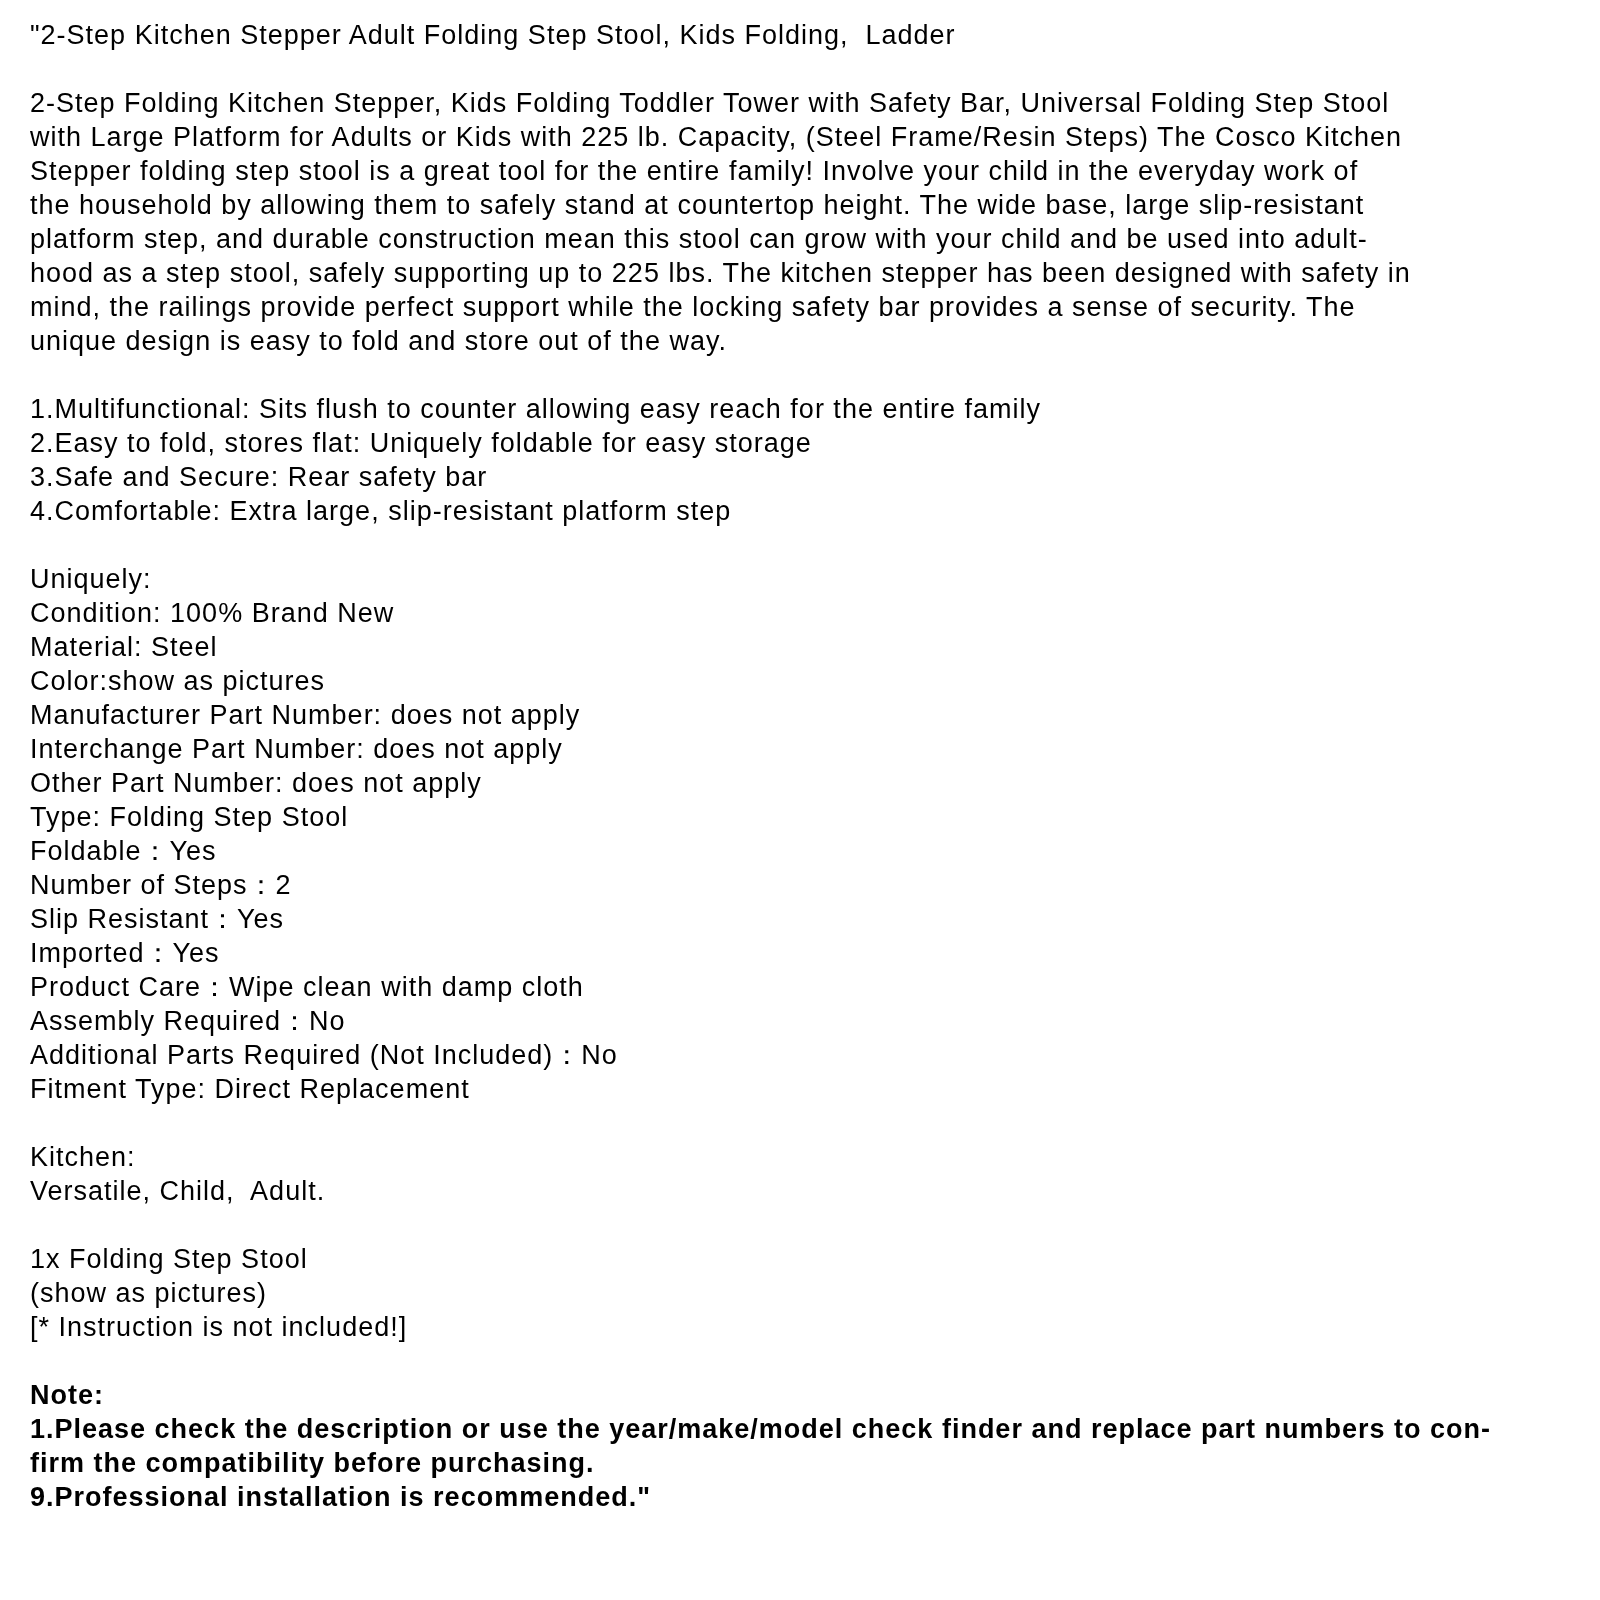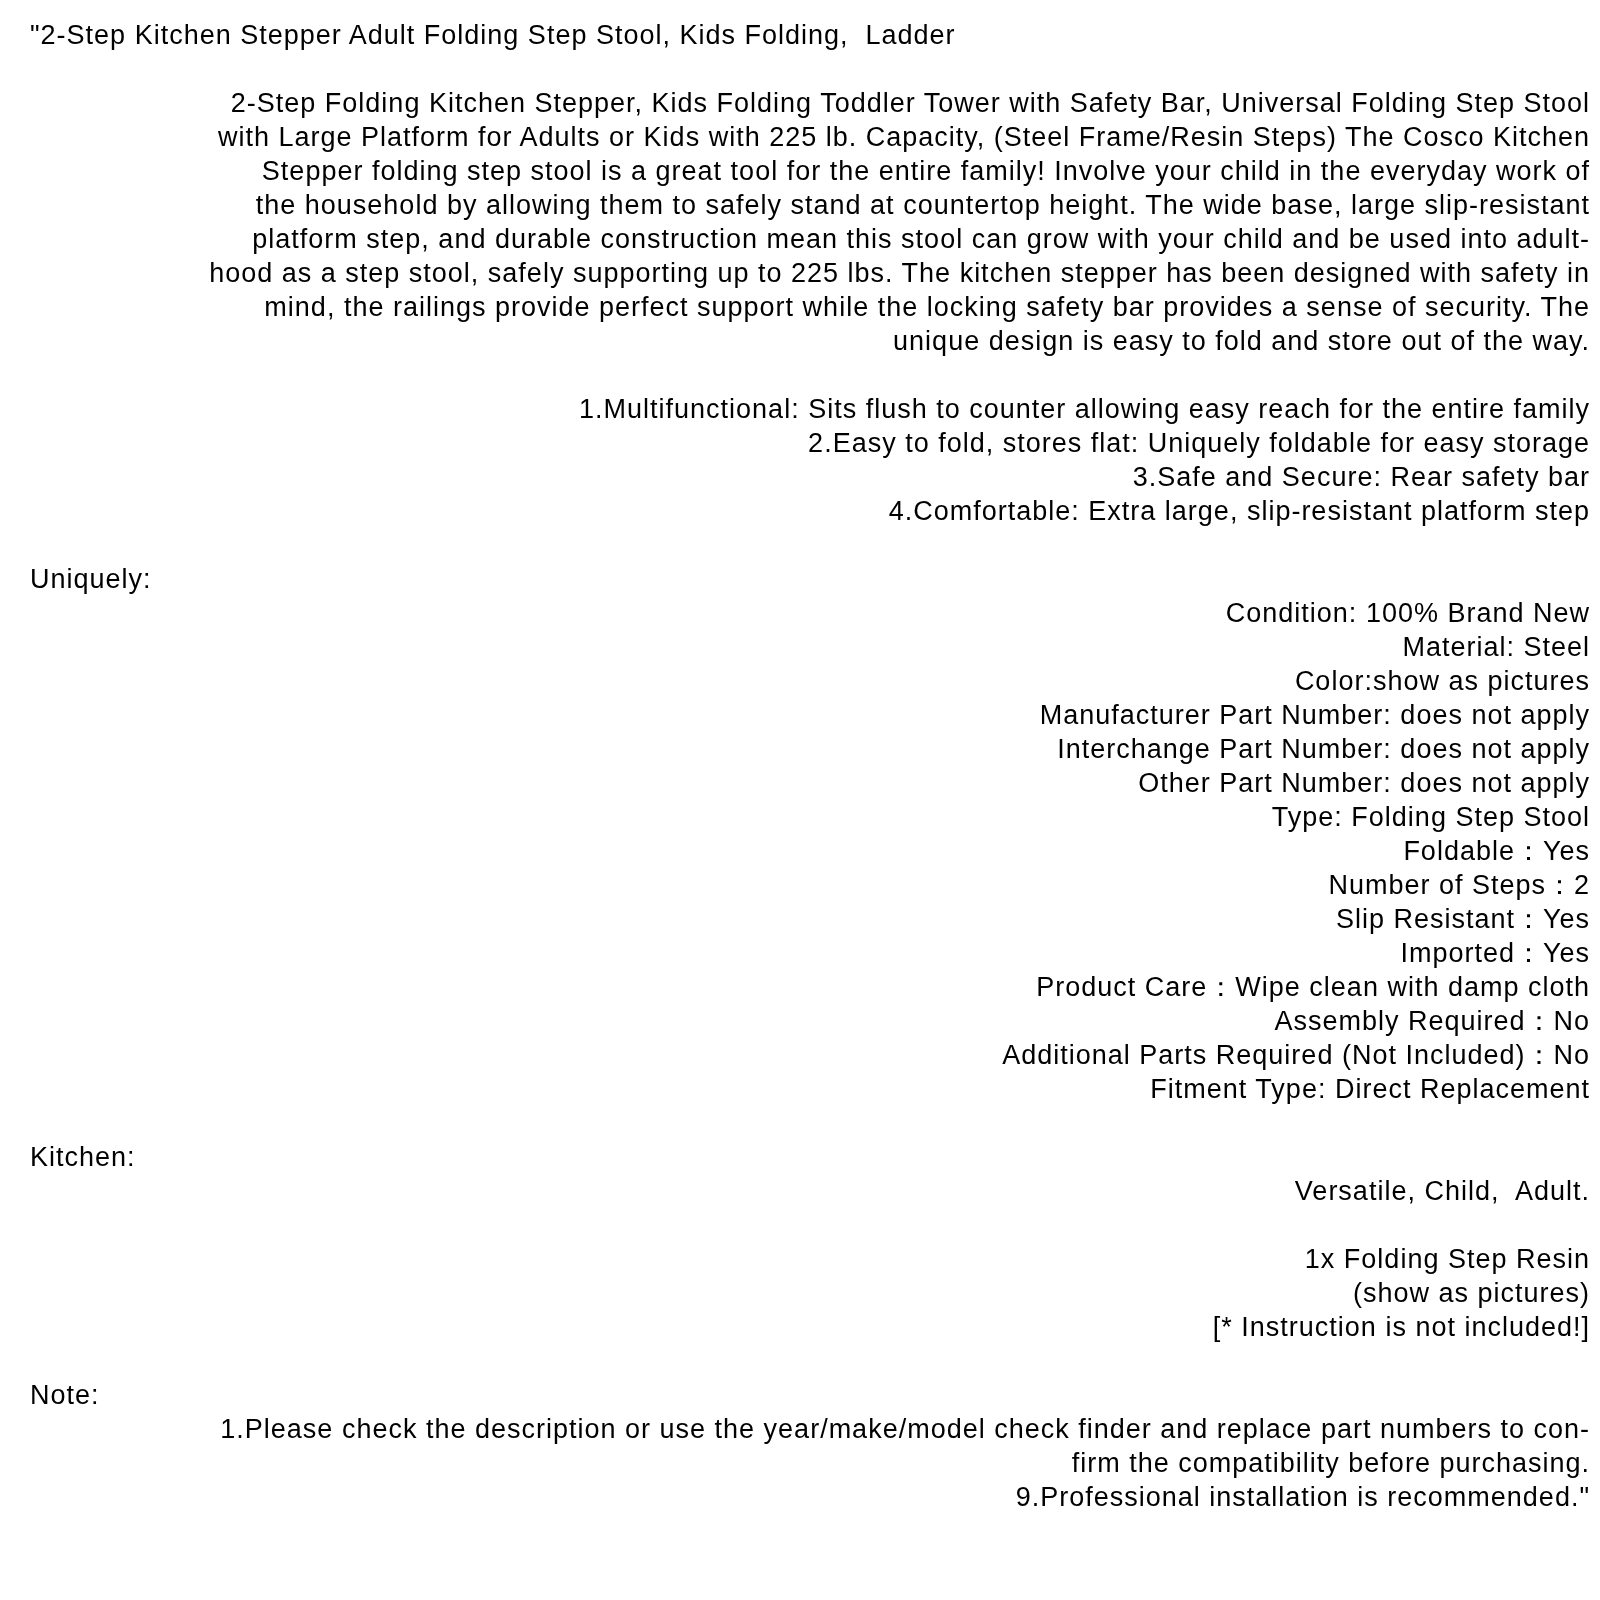--- a/index.html
+++ b/index.html
@@ -19,27 +19,27 @@
     font-family: "Liberation Sans", "DejaVu Sans", sans-serif;
     font-size: 27px;
     line-height: 34px;
     letter-spacing: 1px;
   }
   .section {
     margin: 0 0 34px 0;
   }
   .section:last-child {
     margin-bottom: 0;
+    font-weight: bold;
   }
   .line, .heading {
     white-space: pre-wrap;
   }
   .body {
     white-space: pre-wrap;
-    text-align: right;
   }
 </style>
 </head>
 <body>
 
 <main class="doc">
 
   <div class="section">
     <div class="line">"2-Step Kitchen Stepper Adult Folding Step Stool, Kids Folding,  Ladder</div>
   </div>
@@ -80,21 +80,21 @@
 Additional Parts Required (Not Included)：No
 Fitment Type: Direct Replacement</div>
   </div>
 
   <div class="section">
     <div class="heading">Kitchen:</div>
     <div class="body">Versatile, Child,  Adult.</div>
   </div>
 
   <div class="section">
-    <div class="body">1x Folding Step Resin
+    <div class="body">1x Folding Step Stool
 (show as pictures)
 [* Instruction is not included!]</div>
   </div>
 
   <div class="section">
     <div class="heading">Note:</div>
     <div class="body">1.Please check the description or use the year/make/model check finder and replace part numbers to con-
 firm the compatibility before purchasing.
 9.Professional installation is recommended."</div>
   </div>

